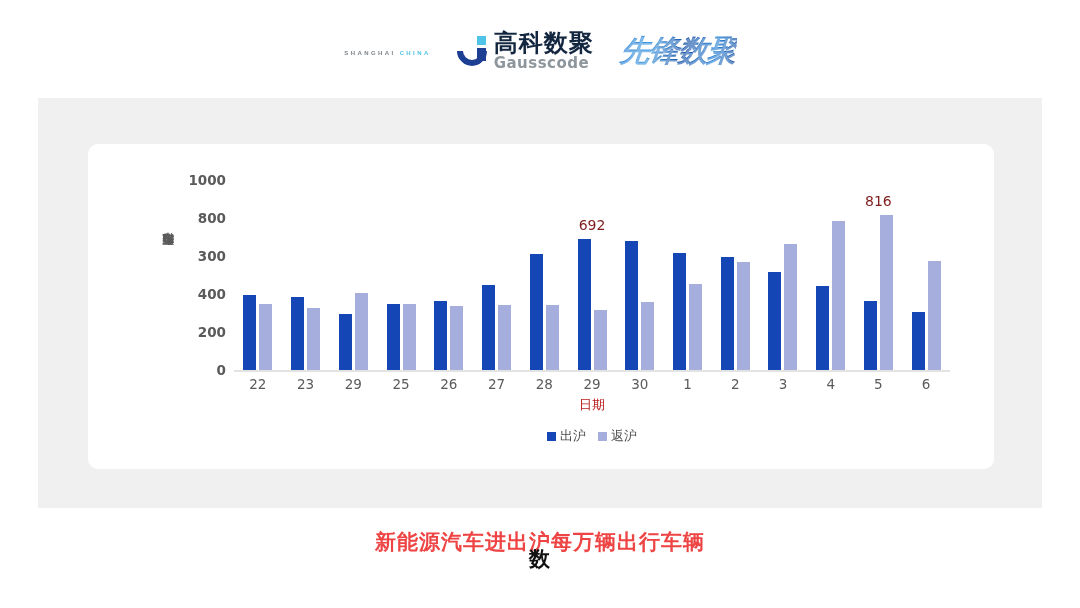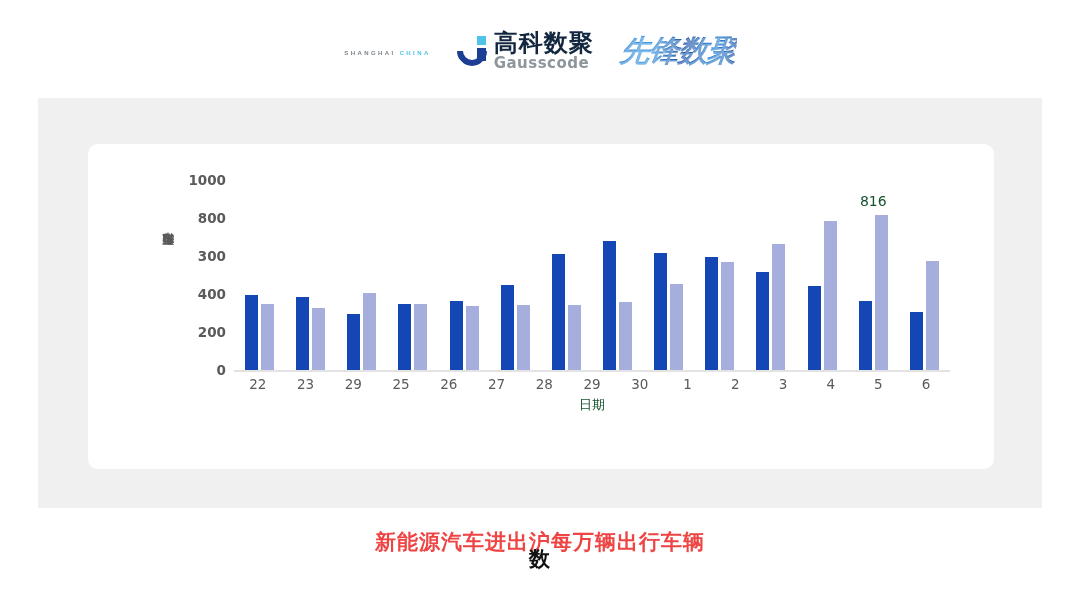--- a/index.html
+++ b/index.html
@@ -222,21 +222,21 @@
   }
   .bar.s0 { background: #1447b5; }
   .bar.s1 { background: #a5aedd; }
   .bar-label {
     position: absolute;
     top: 0;
     left: 0;
     width: 100%;
     text-align: center;
     font-size: 14px;
-    color: #14532d;
+    color: #7f1d1d;
     font-family: "DejaVu Sans", sans-serif;
   }
   .xticks {
     position: absolute;
     left: 146px;
     top: 232px;
     width: 716px;
     display: flex;
     justify-content: center;
   }
@@ -247,21 +247,21 @@
     color: #5a5a5a;
     font-family: "DejaVu Sans", sans-serif;
   }
   .xlabel {
     position: absolute;
     left: 146px;
     top: 252px;
     width: 716px;
     text-align: center;
     font-size: 13px;
-    color: #14532d;
+    color: #b91c1c;
     font-family: "DejaVu Sans", sans-serif;
   }
   .legend {
     position: absolute;
     left: 146px;
     top: 283px;
     width: 716px;
     display: flex;
     align-items: center;
     justify-content: center;
@@ -383,20 +383,25 @@
           <div class="bar s0" style="height: 69.35px; background: rgb(20, 71, 181);"></div>
           <div class="bar s1" style="height: 63.65px; background: rgb(165, 174, 221);"></div>
         </div>
         <div class="group">
           <div class="bar s0" style="height: 85.5px; background: rgb(20, 71, 181);"></div>
           <div class="bar s1" style="height: 64.6px; background: rgb(165, 174, 221);"></div>
         </div>
         <div class="group">
           <div class="bar s0" style="height: 115.52px; background: rgb(20, 71, 181);"></div>
           <div class="bar s1" style="height: 64.6px; background: rgb(165, 174, 221);"></div>
+        </div>
+        <div class="group">
+          <div class="bar s0" style="height: 131.48px; background: rgb(20, 71, 181);"></div>
+          <div class="bar s1" style="height: 60.42px; background: rgb(165, 174, 221);"></div>
+          <div class="bar-label" style="top: 36.52px;">692</div>
         </div>
         <div class="group">
           <div class="bar s0" style="height: 129.2px; background: rgb(20, 71, 181);"></div>
           <div class="bar s1" style="height: 68.02px; background: rgb(165, 174, 221);"></div>
         </div>
         <div class="group">
           <div class="bar s0" style="height: 116.85px; background: rgb(20, 71, 181);"></div>
           <div class="bar s1" style="height: 86.45px; background: rgb(165, 174, 221);"></div>
         </div>
         <div class="group">
@@ -435,20 +440,30 @@
         <div class="xtick">1</div>
         <div class="xtick">2</div>
         <div class="xtick">3</div>
         <div class="xtick">4</div>
         <div class="xtick">5</div>
         <div class="xtick">6</div>
       </div>
 
     <div class="xlabel">日期</div>
 
+    <div class="legend">
+        <div class="item">
+          <span class="swatch" style="background: rgb(20, 71, 181);"></span>
+          <span>出沪</span>
+        </div>
+        <div class="item">
+          <span class="swatch" style="background: rgb(165, 174, 221);"></span>
+          <span>返沪</span>
+        </div>
+      </div>
 
   </div>
 </div>
 
 <div class="footer">
   <div class="main-title">新能源汽车进出沪每万辆出行车辆</div>
   <div class="ghost">数</div>
 </div>
 
 </body></html>

